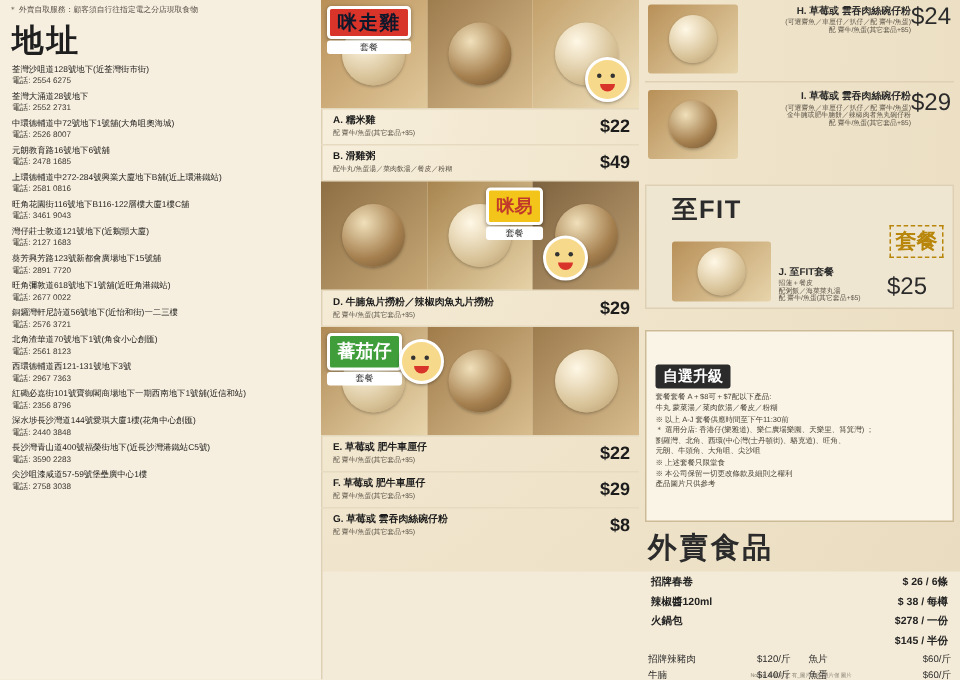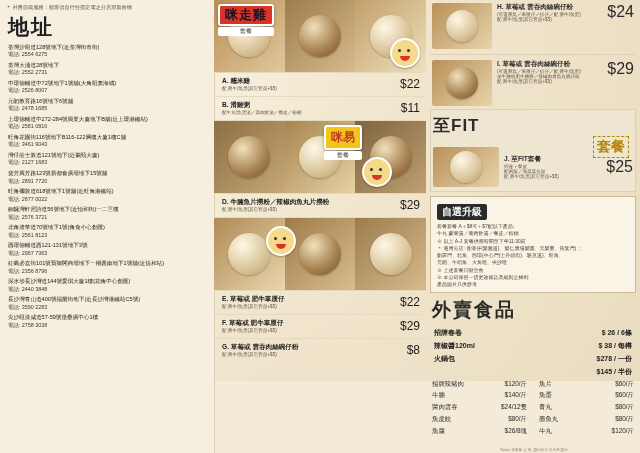--- a/index.html
+++ b/index.html
@@ -39,21 +39,21 @@
   .bowl{position:absolute;left:50%;top:50%;transform:translate(-50%,-50%);
     width:42px;height:42px;border-radius:50%;
     background:radial-gradient(circle at 35% 30%,#fff8e6,#d9c49a 60%,#b99c6c 100%);
     box-shadow:0 1px 2px rgba(0,0,0,.25);}
   .bowl.dark{background:radial-gradient(circle at 35% 30%,#f0e0bb,#a57f4e 60%,#6d5331 100%);}
   .menu-rows{position:relative;}
   .row{display:flex;align-items:flex-start;padding:4px 6px 4px 8px;border-bottom:1px solid #e6dac0;}
   .row .txt{flex:1;}
   .row .code{font-size:6.6px;font-weight:bold;color:#1c1c1c;line-height:1.35;}
   .row .sub{font-size:4.6px;color:#5c5448;line-height:1.35;}
-  .row .price{font-size:12px;font-weight:normal;color:#1c1c1c;margin-left:19px;white-space:nowrap;}
+  .row .price{font-size:12px;font-weight:bold;color:#1c1c1c;margin-left:19px;white-space:nowrap;}
   
   .brand{position:absolute;left:4px;top:4px;z-index:5;}
   .brand-red{background:#d8342a;color:#0f172a;font-size:13px;font-weight:bold;
     padding:0 5px;border-radius:3px;border:2px solid #fff;
     box-shadow:0 1px 3px rgba(0,0,0,.35);letter-spacing:1px;}
   .brand-yellow{background:#f3c419;color:#c0392b;font-size:12px;font-weight:bold;
     padding:2px 5px;border-radius:3px;border:2px solid #fff;
     box-shadow:0 1px 3px rgba(0,0,0,.35);}
   .brand-green{background:#3f9d3a;color:#fff;font-size:12px;font-weight:bold;
     padding:2px 5px;border-radius:3px;border:2px solid #fff;
@@ -61,30 +61,30 @@
   .brand-sub{display:block;font-size:6px;background:#fff;color:#333;border-radius:2px;
     margin-top:1px;padding:0 2px;text-align:center;}
   .mascot{position:absolute;width:26px;height:26px;border-radius:50%;
     background:#f6d98a;border:2px solid #fff;box-shadow:0 1px 2px rgba(0,0,0,.3);z-index:6;}
   .mascot:after{content:"";position:absolute;left:6px;top:9px;width:3px;height:3px;
     border-radius:50%;background:#333;box-shadow:9px 0 0 #333;}
   .mascot:before{content:"";position:absolute;left:8px;top:16px;width:10px;height:5px;
     border-radius:0 0 10px 10px;background:#d8342a;}
   
   .right{position:absolute;left:426px;top:0;width:214px;height:453px;}
-  .rrow{display:flex;align-items:flex-start;padding:3px 6px 3px 6px;}
+  .rrow{display:flex;align-items:flex-start;padding:3px 6px 3px 6px;text-align:right;}
   .rrow .txt{flex:1;}
   .rphoto{width:60px;height:46px;background:linear-gradient(135deg,#b89058,#e7d4ab);
     border-radius:2px;margin-right:5px;position:relative;overflow:hidden;}
   .rphoto .bowl{width:32px;height:32px;}
-  .fitbox{background:#efe6d2;border:1px solid #ded0b4;margin:0 4px;padding:4px 2px;position:relative;}
+  .fitbox{background:#efe6d2;border:1px solid #ded0b4;margin:14px 4px;padding:4px 17px;position:relative;}
   .fit-logo{font-size:17px;font-weight:bold;color:#2b2b2b;letter-spacing:1px;}
   .fit-combo{position:absolute;right:6px;top:26px;font-size:14px;font-weight:bold;color:#b8860b;
     border:1px dashed #b8860b;padding:1px 3px;}
-  .upgrade{border:1px solid #cdbb97;margin:4px;padding:4px 6px;background:#faf4e6;}
+  .upgrade{border:1px solid #cdbb97;margin:4px;padding:20px 6px;background:#faf4e6;}
   .upgrade-title{font-size:10px;font-weight:bold;background:#2b2b2b;color:#fff;
     display:inline-block;padding:1px 5px;border-radius:2px;margin-bottom:3px;}
   .upgrade-line{font-size:5px;color:#4b443a;line-height:1.45;}
   .takeaway-title{font-size:19px;font-weight:bold;margin:4px 0 3px 6px;letter-spacing:2px;}
   .tline{display:flex;justify-content:space-between;font-size:7px;padding:1.5px 8px;color:#232323;}
   .tline .nm{font-weight:bold;}
   .tline .pr{font-weight:bold;}
   .two-col{display:flex;}
   .two-col>div{flex:1;}
   .tline2{display:flex;justify-content:space-between;font-size:6.4px;padding:1.4px 6px;}
@@ -196,21 +196,21 @@
             <div class="code">A. 糯米雞</div>
             <div class="sub">配 齋牛/魚蛋(其它套品+$5)</div>
           </div>
           <div class="price">$22</div>
         </div>
         <div class="row">
           <div class="txt">
             <div class="code">B. 滑雞粥</div>
             <div class="sub">配牛丸/魚蛋湯／菜肉飲湯／餐皮／粉糊</div>
           </div>
-          <div class="price">$11</div>
+          <div class="price">$49</div>
         </div>
       </div>
 
       <div class="band">
         <div class="photos">
           <div class="ph p4">
               <div class="bowl dark"></div>
             </div>
           <div class="ph p5">
               <div class="bowl"></div>
@@ -240,20 +240,24 @@
         <div class="photos">
           <div class="ph p7">
               <div class="bowl"></div>
             </div>
           <div class="ph p8">
               <div class="bowl dark"></div>
             </div>
           <div class="ph p2">
               <div class="bowl"></div>
             </div>
+        </div>
+        <div class="brand">
+          <div class="brand-green">蕃茄仔</div>
+          <span class="brand-sub">套餐</span>
         </div>
         <div class="mascot" style="left:52px;top:8px;"></div>
       </div>
 
       <div class="menu-rows">
         <div class="row">
           <div class="txt">
             <div class="code">E. 草莓或 肥牛車厘仔</div>
             <div class="sub">配 齋牛/魚蛋(其它套品+$5)</div>
           </div>
@@ -308,21 +312,21 @@
         <div class="sub" style="font-size:4.6px;color:#5c5448;">(可選齋魚／車厘仔／扒仔／配 齋牛/魚蛋)</div>
         <div class="sub" style="font-size:4.6px;color:#5c5448;">金牛腩或肥牛腩餅／辣椒肉者魚丸碗仔粉</div>
         <div class="sub" style="font-size:4.6px;color:#5c5448;">配 齋牛/魚蛋(其它套品+$5)</div>
       </div>
       <div class="price">$29</div>
     </div>
 
     <div class="fitbox">
       <div class="fit-logo">至FIT</div>
       <div class="fit-combo">套餐</div>
-      <div style="display:flex;align-items:center;margin-top:10px;">
+      <div style="display:flex;align-items:flex-end;margin-top:10px;">
         <div class="rphoto" style="width:66px;height:40px;">
             <div class="bowl"></div>
           </div>
         <div style="flex:1;">
           <div style="font-size:6.6px;font-weight:bold;">J. 至FIT套餐</div>
           <div style="font-size:4.6px;color:#5c5448;">招蓮＋餐皮</div>
           <div style="font-size:4.6px;color:#5c5448;">配粥飯／海菜菜丸湯</div>
           <div style="font-size:4.6px;color:#5c5448;">配 齋牛/魚蛋(其它套品+$5)</div>
         </div>
         <div class="price">$25</div>

